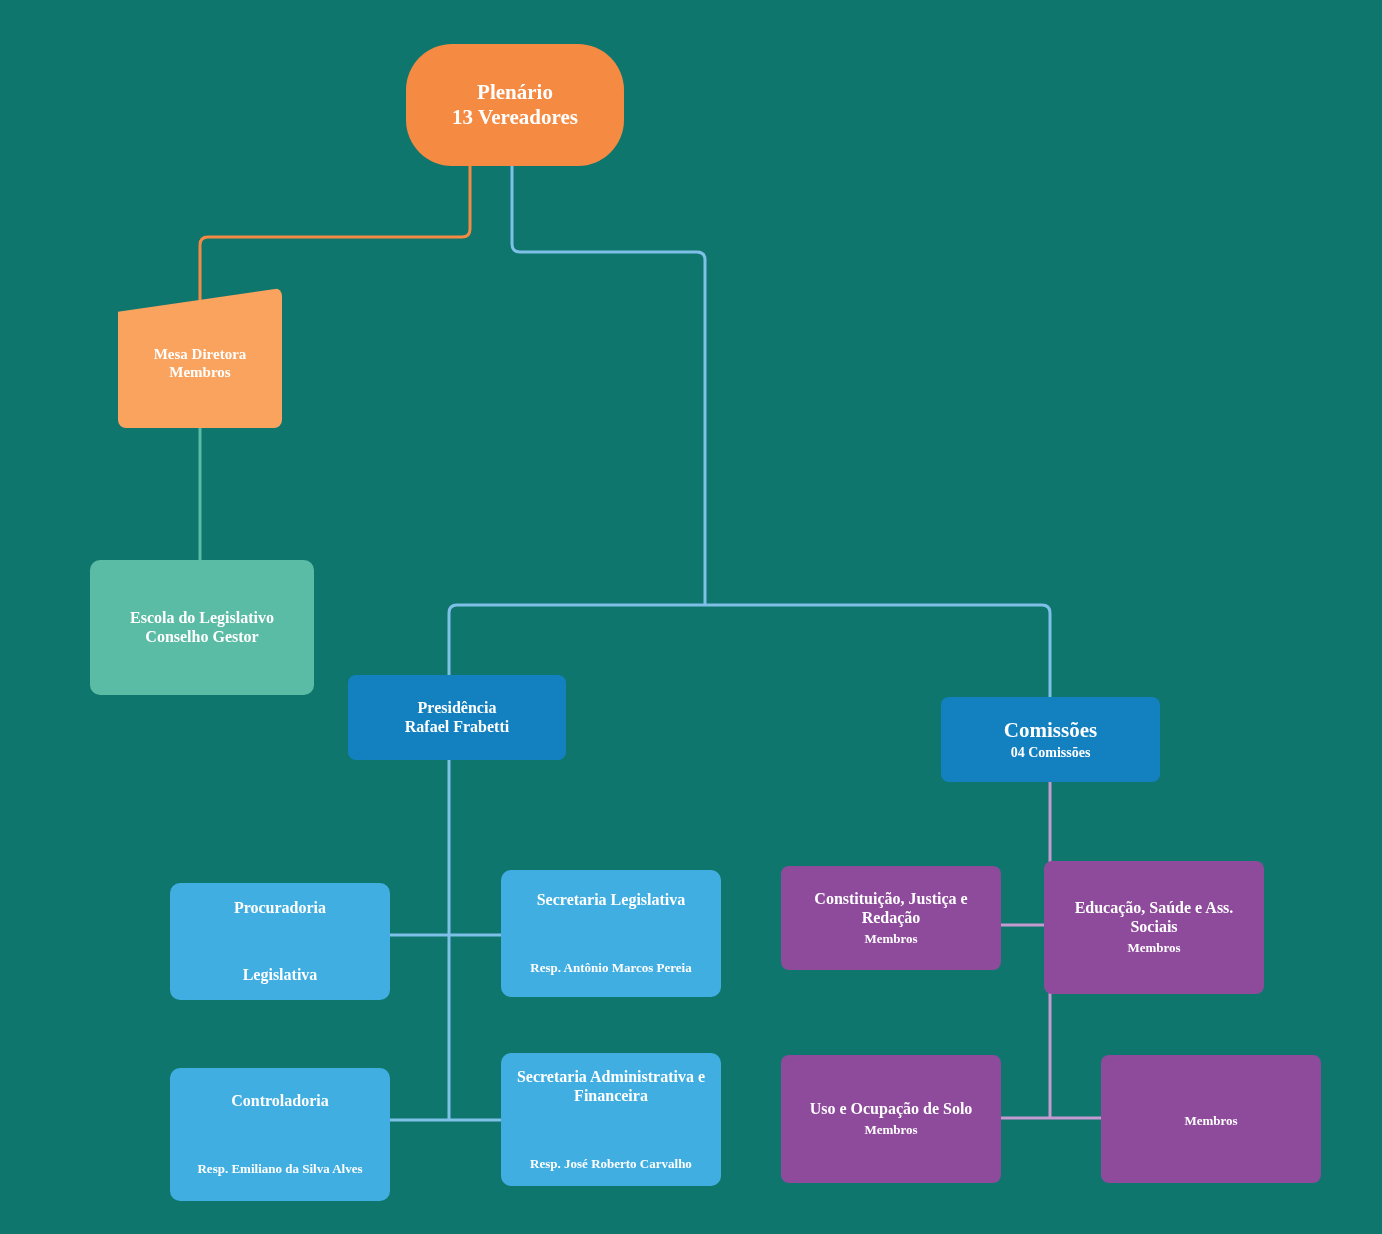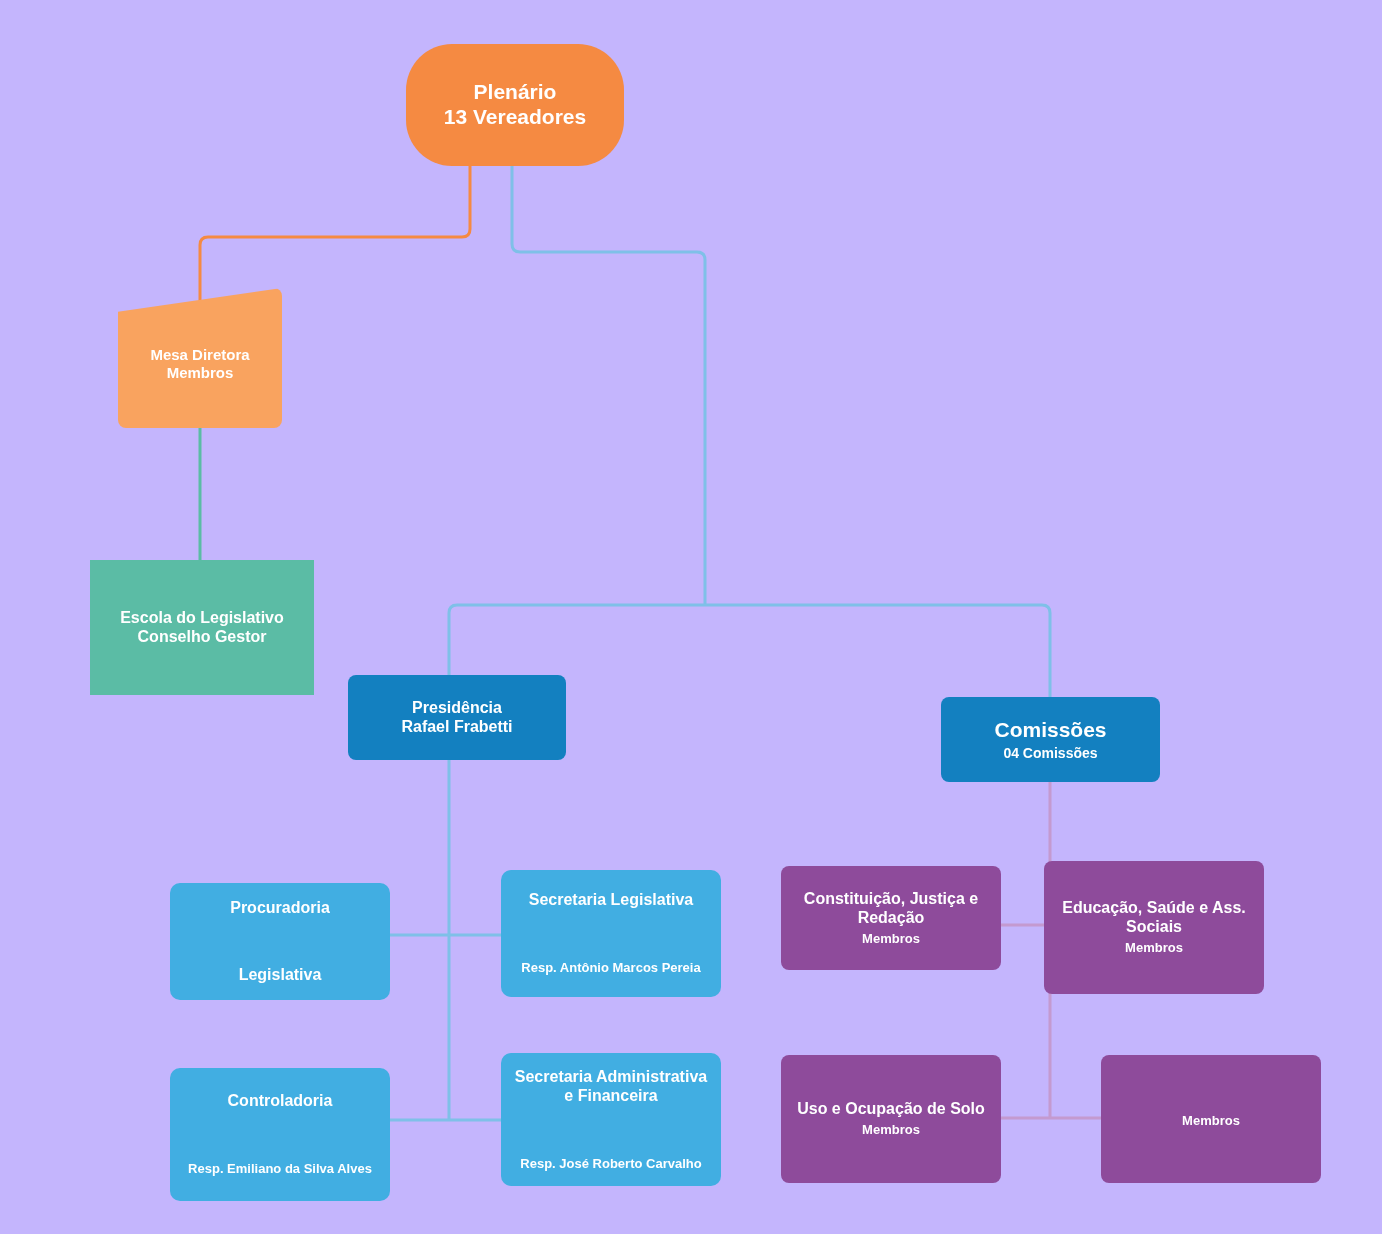--- a/index.html
+++ b/index.html
@@ -4,22 +4,22 @@
 <style>
   html, body {
     margin: 0;
     padding: 0;
     background: #000000;
   }
   #chart-root {
     position: relative;
     width: 1382px;
     height: 1234px;
-    background: #c4b5fd;
-    font-family: Liberation Sans, sans-serif;
+    background: #0f766e;
+    font-family: Liberation Serif, serif;
     overflow: hidden;
   }
   #connector-layer {
     position: absolute;
     left: 0;
     top: 0;
     width: 1382px;
     height: 1234px;
   }
   .node {
@@ -67,21 +67,21 @@
   #node-mesa .title { font-size: 15px; }
   #node-mesa .sub   { font-size: 15px; }
 
   
   #node-escola {
     left: 90px;
     top: 560px;
     width: 224px;
     height: 135px;
     background: #5BBCA5;
-    border-radius: 0;
+    border-radius: 10px;
   }
   #node-escola .title { font-size: 16px; }
   #node-escola .sub   { font-size: 16px; }
 
   
   #node-presidencia {
     left: 348px;
     top: 675px;
     width: 218px;
     height: 85px;

